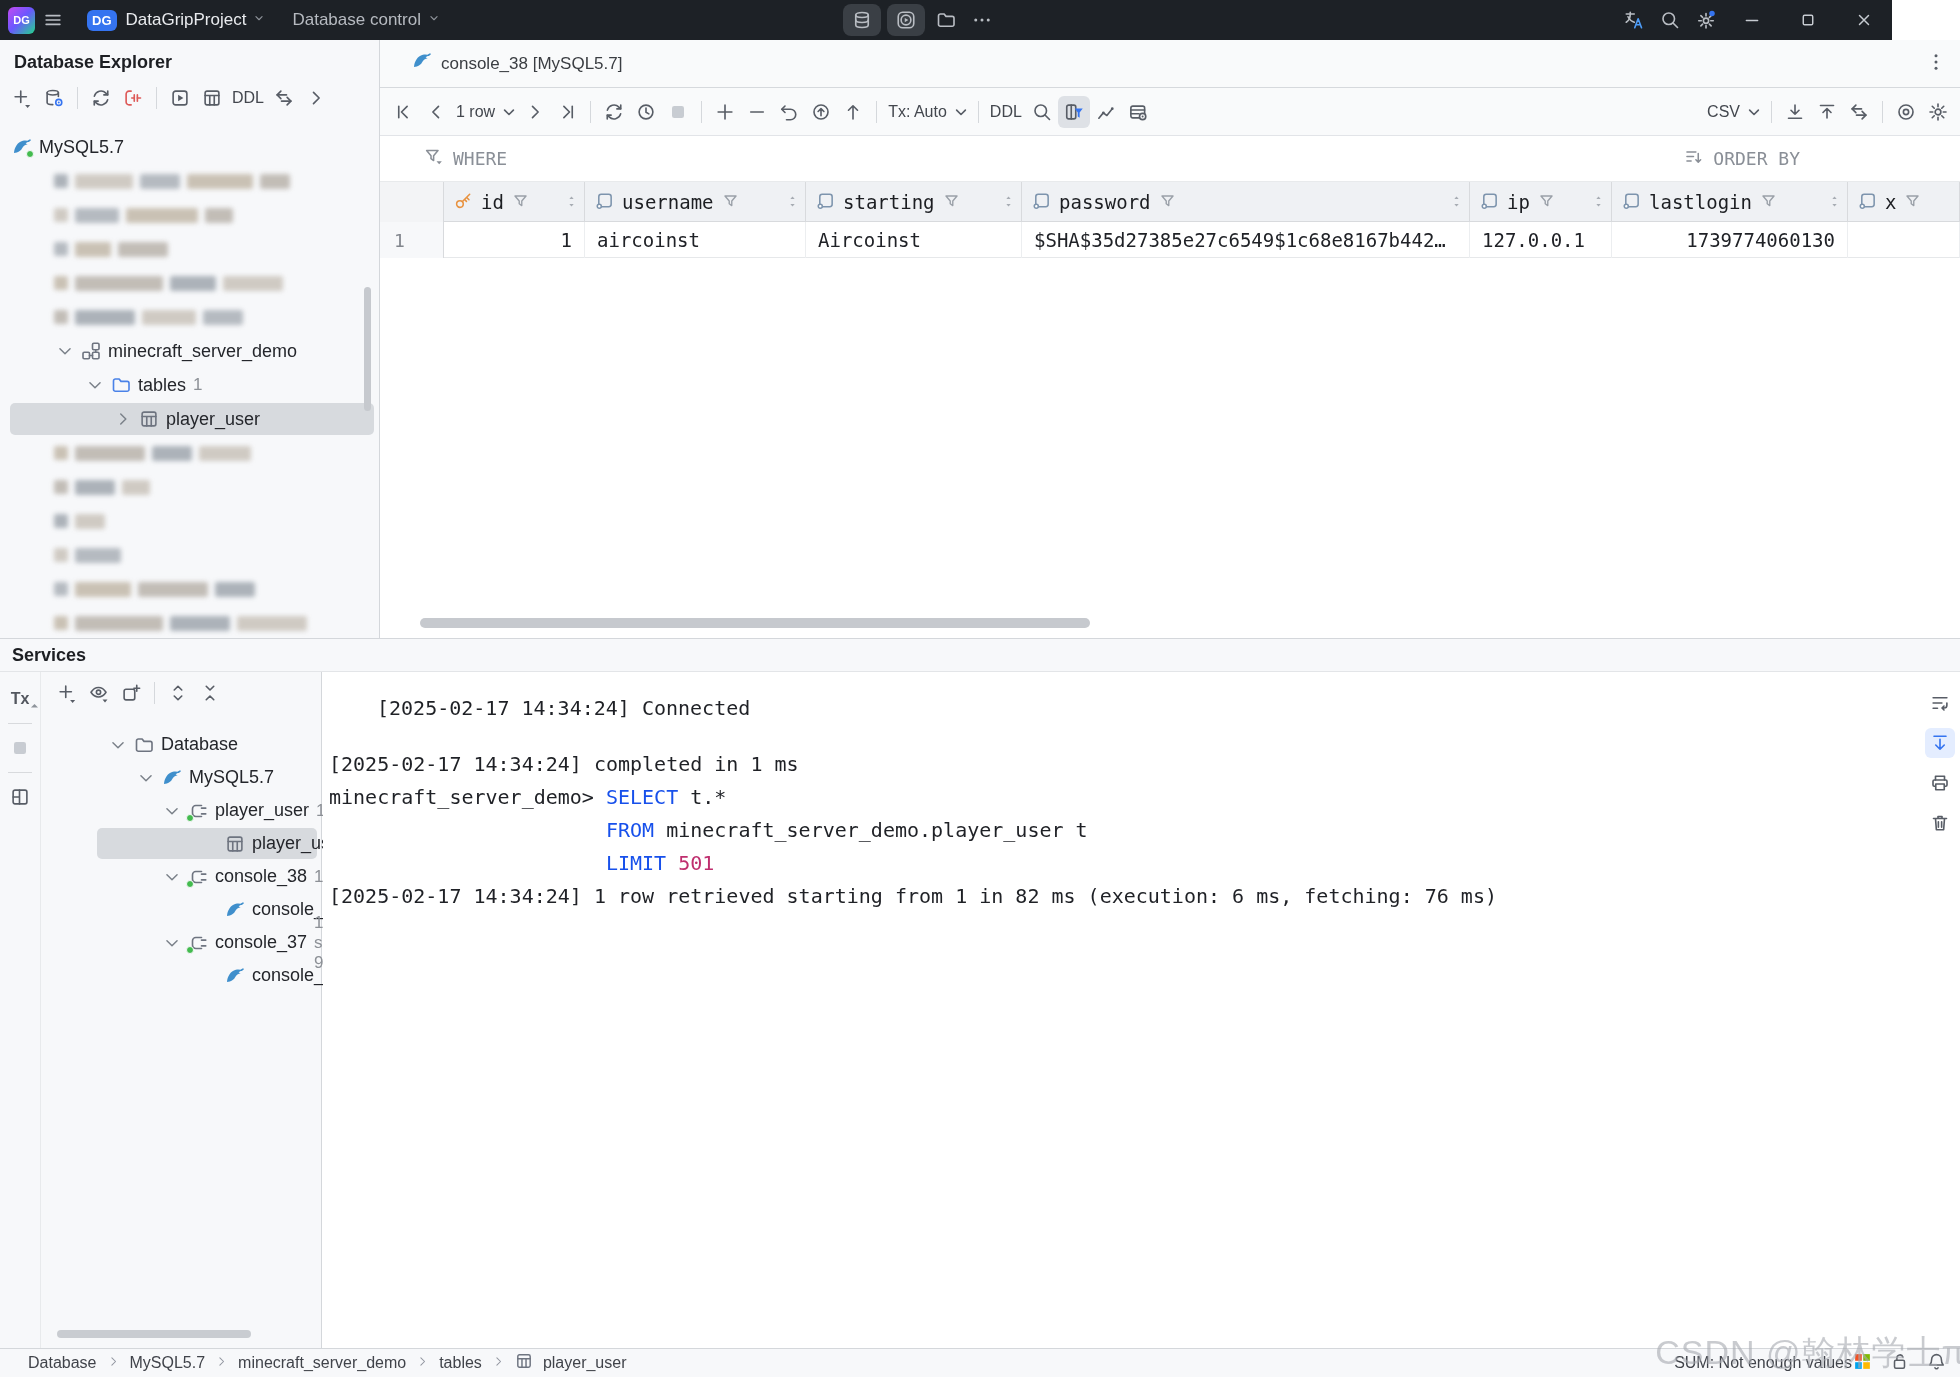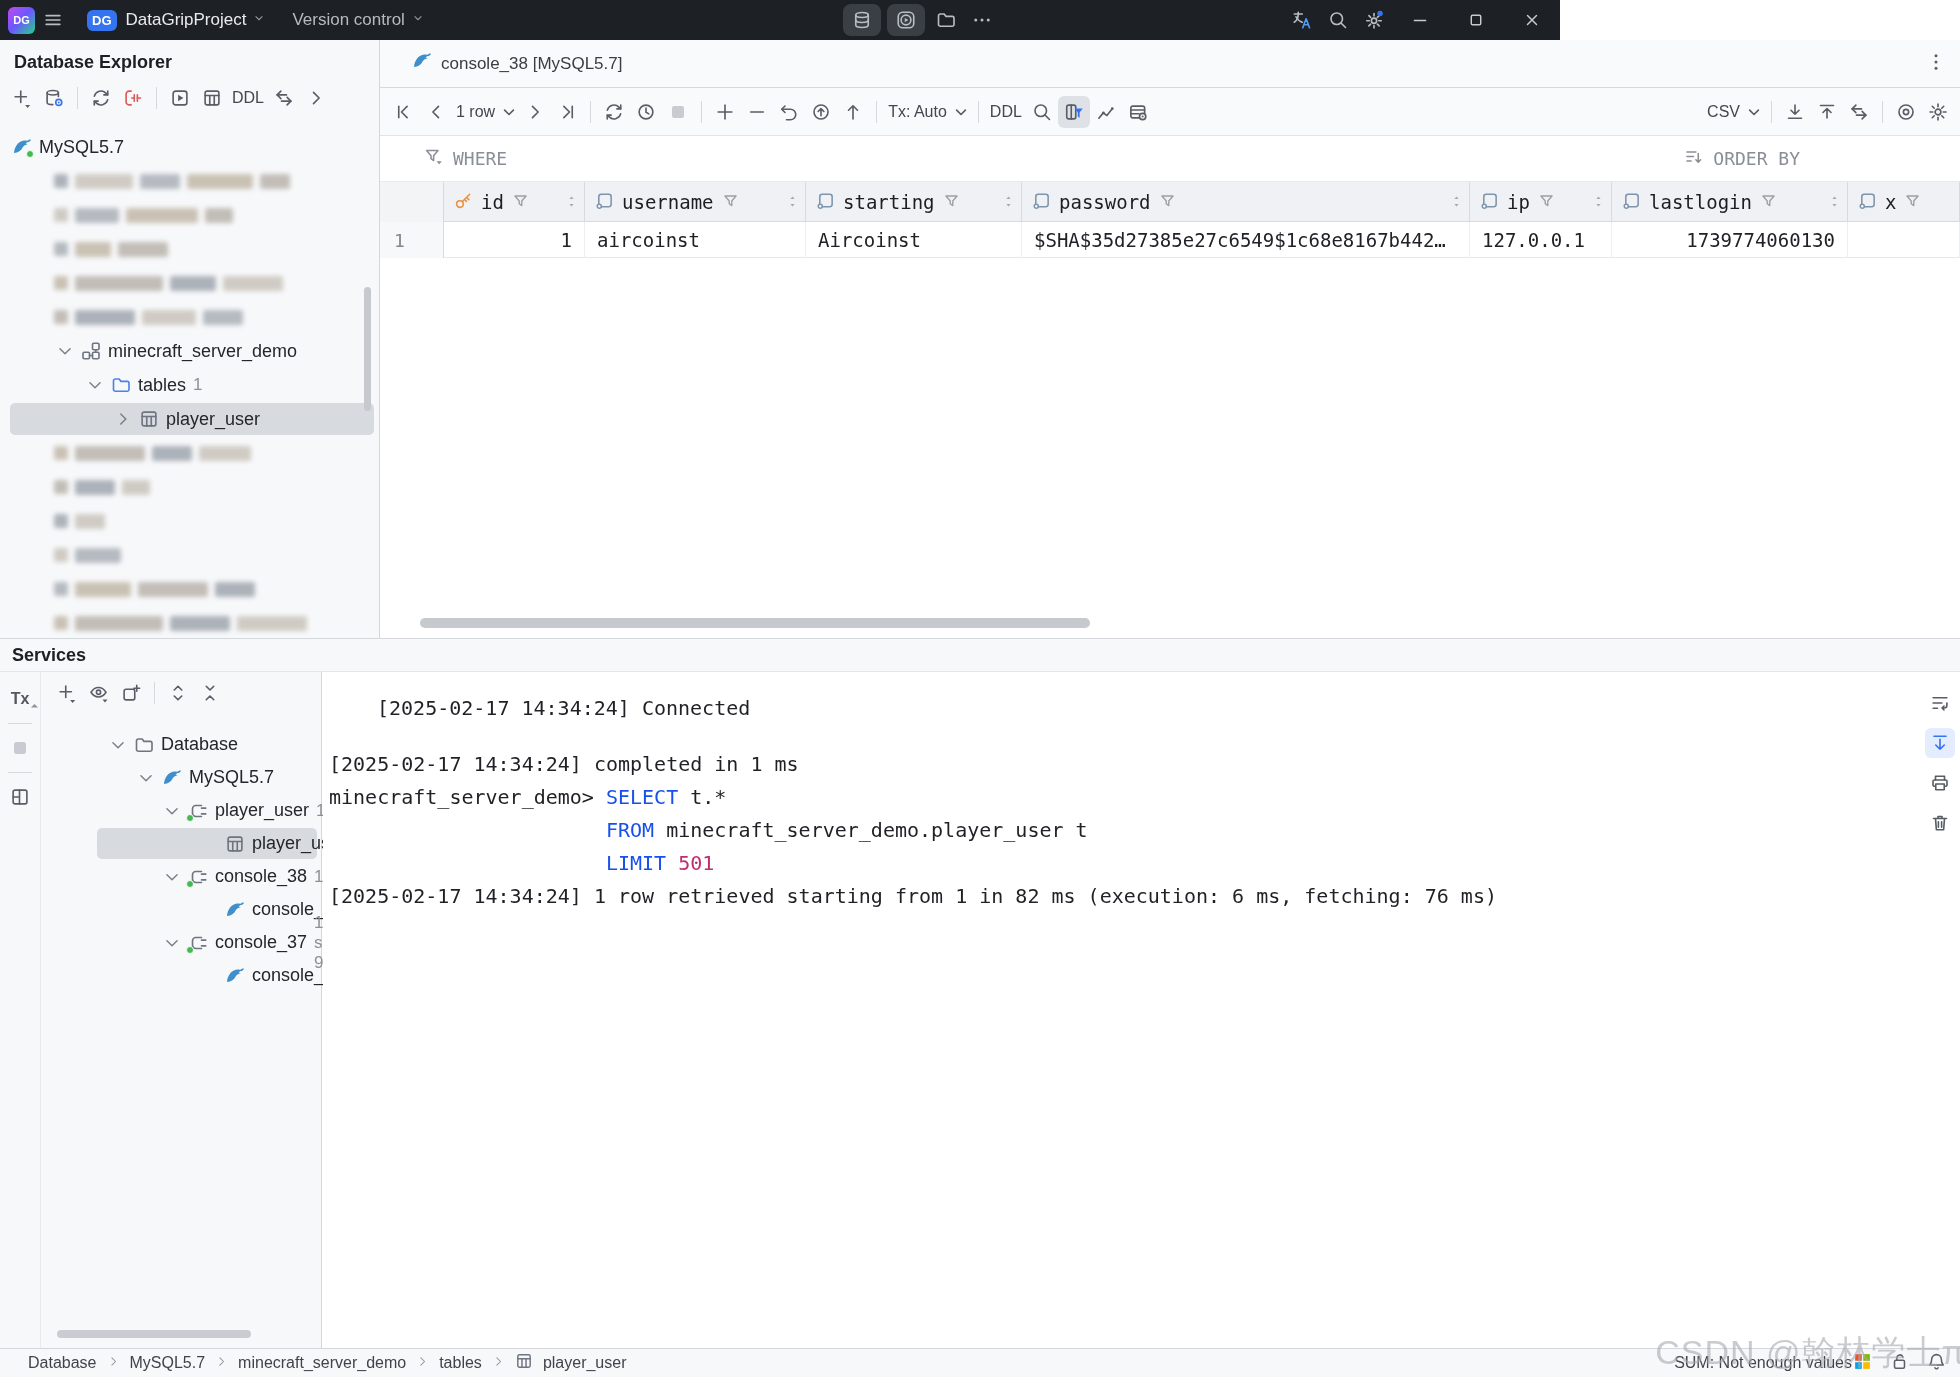--- a/index.html
+++ b/index.html
@@ -1,21 +1,21 @@
 <!DOCTYPE html>
 <html><head>
 <meta charset="utf-8">
 <style>
   html,body{margin:0;padding:0;background:#e8e8e8;}
   *{box-sizing:border-box;}
   #app{position:relative;width:1960px;height:1377px;background:#ffffff;overflow:hidden;
        font-family:"Liberation Sans",sans-serif;color:#24262b;}
 
   
-  #titlebar{position:absolute;left:0;top:0;width:1560px;height:40px;background:#1d2126;
+  #titlebar{position:absolute;left:0;top:0;width:1892px;height:40px;background:#1d2126;
             display:flex;align-items:center;color:#b9bdc3;}
   #dg-logo{width:27px;height:27px;border-radius:6px;margin-left:8px;
            background:linear-gradient(135deg,#c44af1 0%,#6b57ff 48%,#21d789 100%);
            display:flex;align-items:center;justify-content:center;
            font-size:11px;font-weight:bold;color:#fff;letter-spacing:0;}
   .tb-icon{width:36px;height:32px;display:flex;align-items:center;justify-content:center;color:#b9bdc3;}
   .tb-icon svg{width:20px;height:20px;}
   .tb-icon.boxed{background:#3a3f45;border-radius:8px;margin:0 3px;width:38px;}
   #proj-badge{background:#3574f0;color:#fff;font-weight:bold;font-size:13px;border-radius:6px;
               padding:3px 5px;margin-left:16px;}
@@ -149,21 +149,21 @@
           <svg width="20" height="20" viewBox="0 0 16 16" fill="none" stroke="currentColor" stroke-width="1.3" stroke-linecap="round" stroke-linejoin="round">
             <path d="M2.5 4.5h11M2.5 8h11M2.5 11.5h11"></path>
           </svg>
         </span>
       </span>
     <span id="proj-badge">DG</span>
     <span id="proj-name">DataGripProject</span>
     <span class="mini-caret"><svg width="20" height="20" viewBox="0 0 16 16" fill="none" stroke="currentColor" stroke-width="1.3" stroke-linecap="round" stroke-linejoin="round">
           <path d="M4.5 6.5L8 10l3.5-3.5"></path>
         </svg></span>
-    <span id="vc-name">Version control</span>
+    <span id="vc-name">Database control</span>
     <span class="mini-caret"><svg width="20" height="20" viewBox="0 0 16 16" fill="none" stroke="currentColor" stroke-width="1.3" stroke-linecap="round" stroke-linejoin="round">
           <path d="M4.5 6.5L8 10l3.5-3.5"></path>
         </svg></span>
     <div id="titlebar-center">
         <span class="tb-icon boxed">
           <svg width="20" height="20" viewBox="0 0 16 16" fill="none" stroke="currentColor" stroke-width="1.3" stroke-linecap="round" stroke-linejoin="round">
             <ellipse cx="8" cy="4" rx="5" ry="2"></ellipse>
             <path d="M3 4v8c0 1.1 2.2 2 5 2s5-.9 5-2V4"></path>
             <path d="M3 8c0 1.1 2.2 2 5 2s5-.9 5-2"></path>
           </svg>

